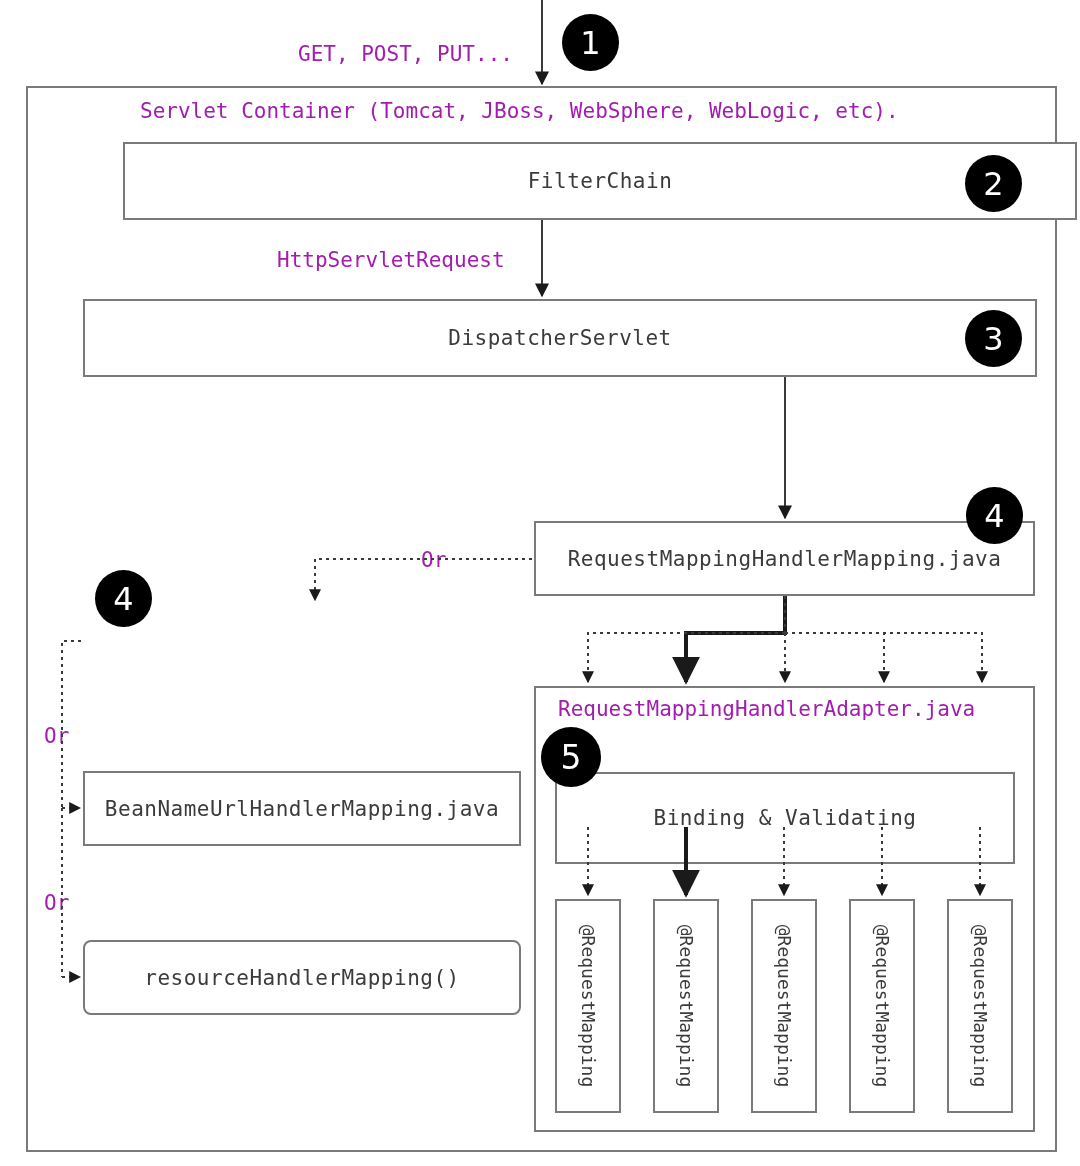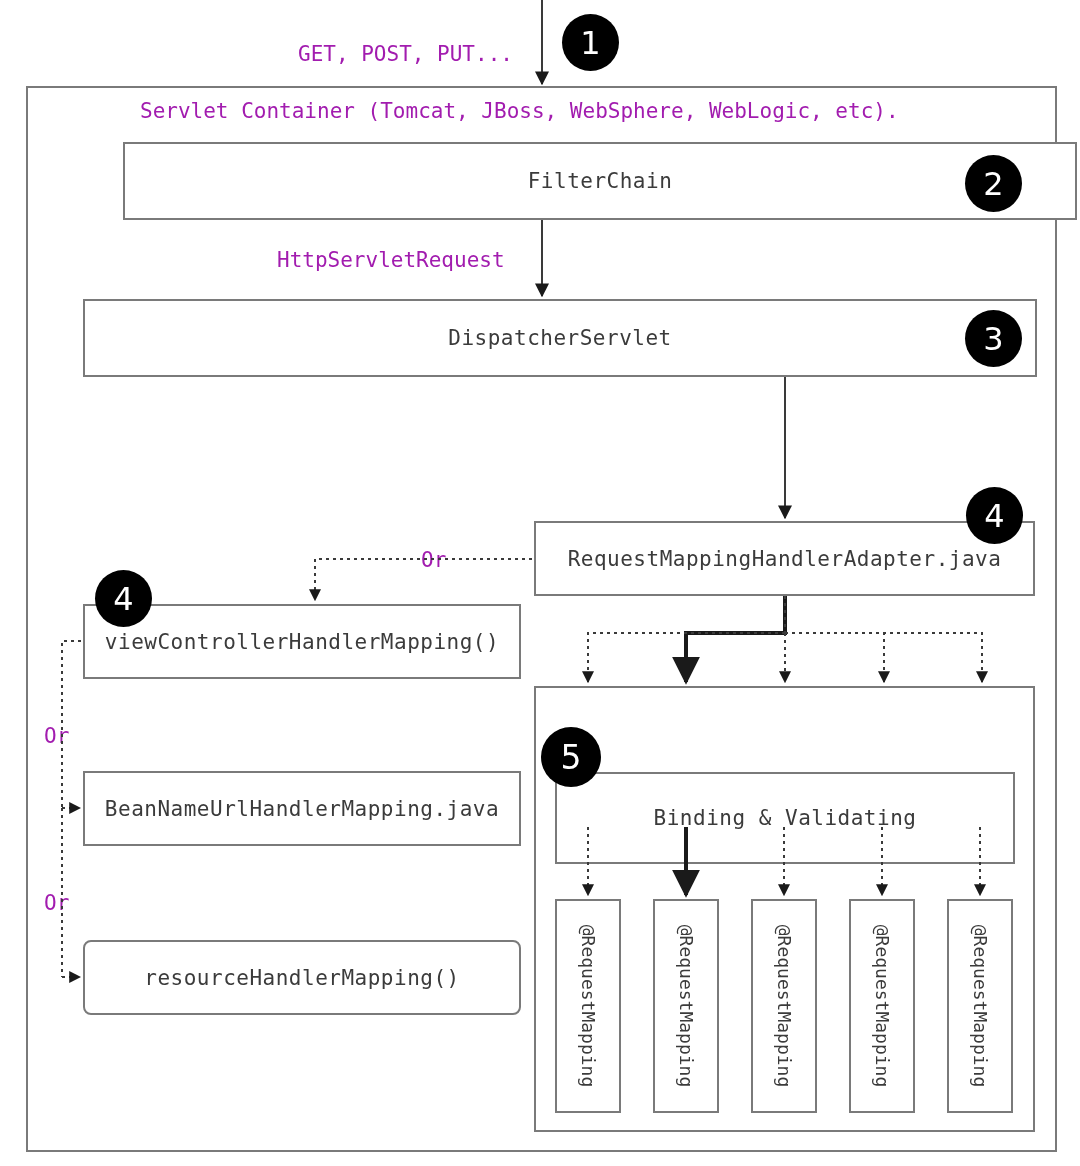--- a/index.html
+++ b/index.html
@@ -38,43 +38,41 @@
     <span class="label">FilterChain</span>
   </div>
 
   <div class="freetext" style="left:277px;top:248px;">HttpServletRequest</div>
 
   <div class="box" style="left:83px;top:299px;width:954px;height:78px;">
     <span class="label">DispatcherServlet</span>
   </div>
 
   <div class="box" style="left:534px;top:521px;width:501px;height:75px;">
-    <span class="label">RequestMappingHandlerAdapter.java</span>
+    <span class="label">RequestMappingHandlerMapping.java</span>
   </div>
 
   <div class="freetext" style="left:418px;top:548px;background:#fff;padding:0 3px;">Or</div>
 
-  <div class="box" style="left:83px;top:604px;width:438px;height:75px;">
-    <span class="label">viewControllerHandlerMapping()</span>
-  </div>
 
   <div class="freetext" style="left:44px;top:722px;background:#fff;padding:2px 0;">Or</div>
 
   <div class="box" style="left:83px;top:771px;width:438px;height:75px;">
     <span class="label">BeanNameUrlHandlerMapping.java</span>
   </div>
 
   <div class="freetext" style="left:44px;top:889px;background:#fff;padding:2px 0;">Or</div>
 
   <div class="box" style="left:83px;top:940px;width:438px;height:75px;border-radius:8px;">
     <span class="label">resourceHandlerMapping()</span>
   </div>
 
   <div class="outer" style="left:534px;top:686px;width:501px;height:446px;"></div>
 
+  <div class="freetext" style="left:558px;top:697px;">RequestMappingHandlerAdapter.java</div>
 
   <div class="box" style="left:555px;top:772px;width:460px;height:92px;justify-content:center;">
     <span class="label">Binding &amp; Validating</span>
   </div>
 
   <div class="vbox" style="left:555px;top:899px;width:66px;height:214px;">
     <span class="vlabel">@RequestMapping</span>
   </div>
   <div class="vbox" style="left:653px;top:899px;width:66px;height:214px;">
     <span class="vlabel">@RequestMapping</span>

